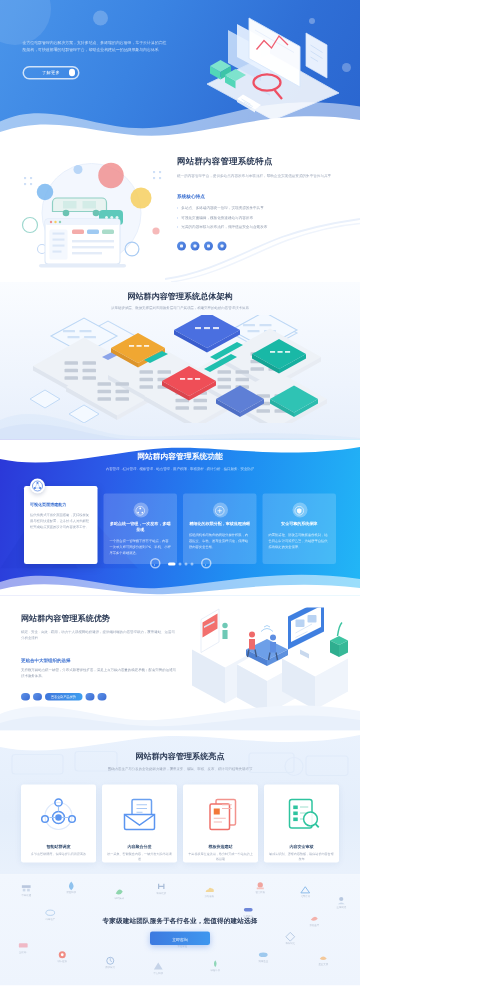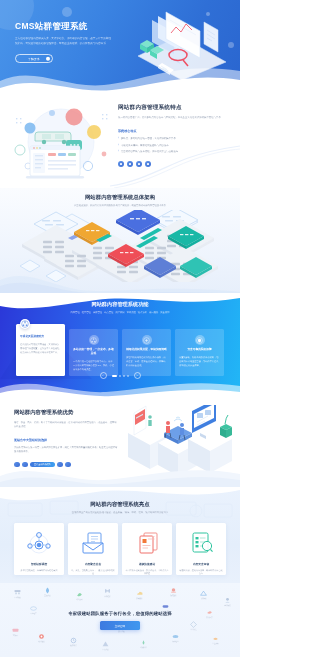--- a/index.html
+++ b/index.html
@@ -251,21 +251,20 @@
           <path d="M28 60 L40 67 L40 69 L28 62 Z" fill="#dfeaf8"></path>
           <g stroke="#cfe0f5" stroke-width=".4">
             <line x1="31" y1="60" x2="37" y2="63.5"></line>
             <line x1="32.5" y1="62" x2="38.5" y2="65"></line>
           </g>
         </g>
       </svg>
     </div>
 
     <div class="hero-copy">
-      <div class="hero-title">CMS站群管理系统</div>
       <div class="hero-sub">全方位站群管理内容解决方案，支持多站点、多终端的内容管理，基于云计算的高性能架构，可快速部署的站群管理平台，帮助企业构建统一的品牌形象与内容体系</div>
       <div class="hero-btn">
         <span>了解更多</span>
         <span class="dot"></span>
       </div>
     </div>
 
     <svg class="hero-wave" viewBox="0 0 240 42" preserveAspectRatio="none">
       <path d="M0 26 C34 10 66 34 104 30 C146 26 176 6 240 16 L240 42 L0 42 Z" fill="#ffffff" opacity=".5"></path>
       <path d="M0 33 C40 19 72 39 112 35 C154 31 186 17 240 25 L240 42 L0 42 Z" fill="#ffffff"></path>

